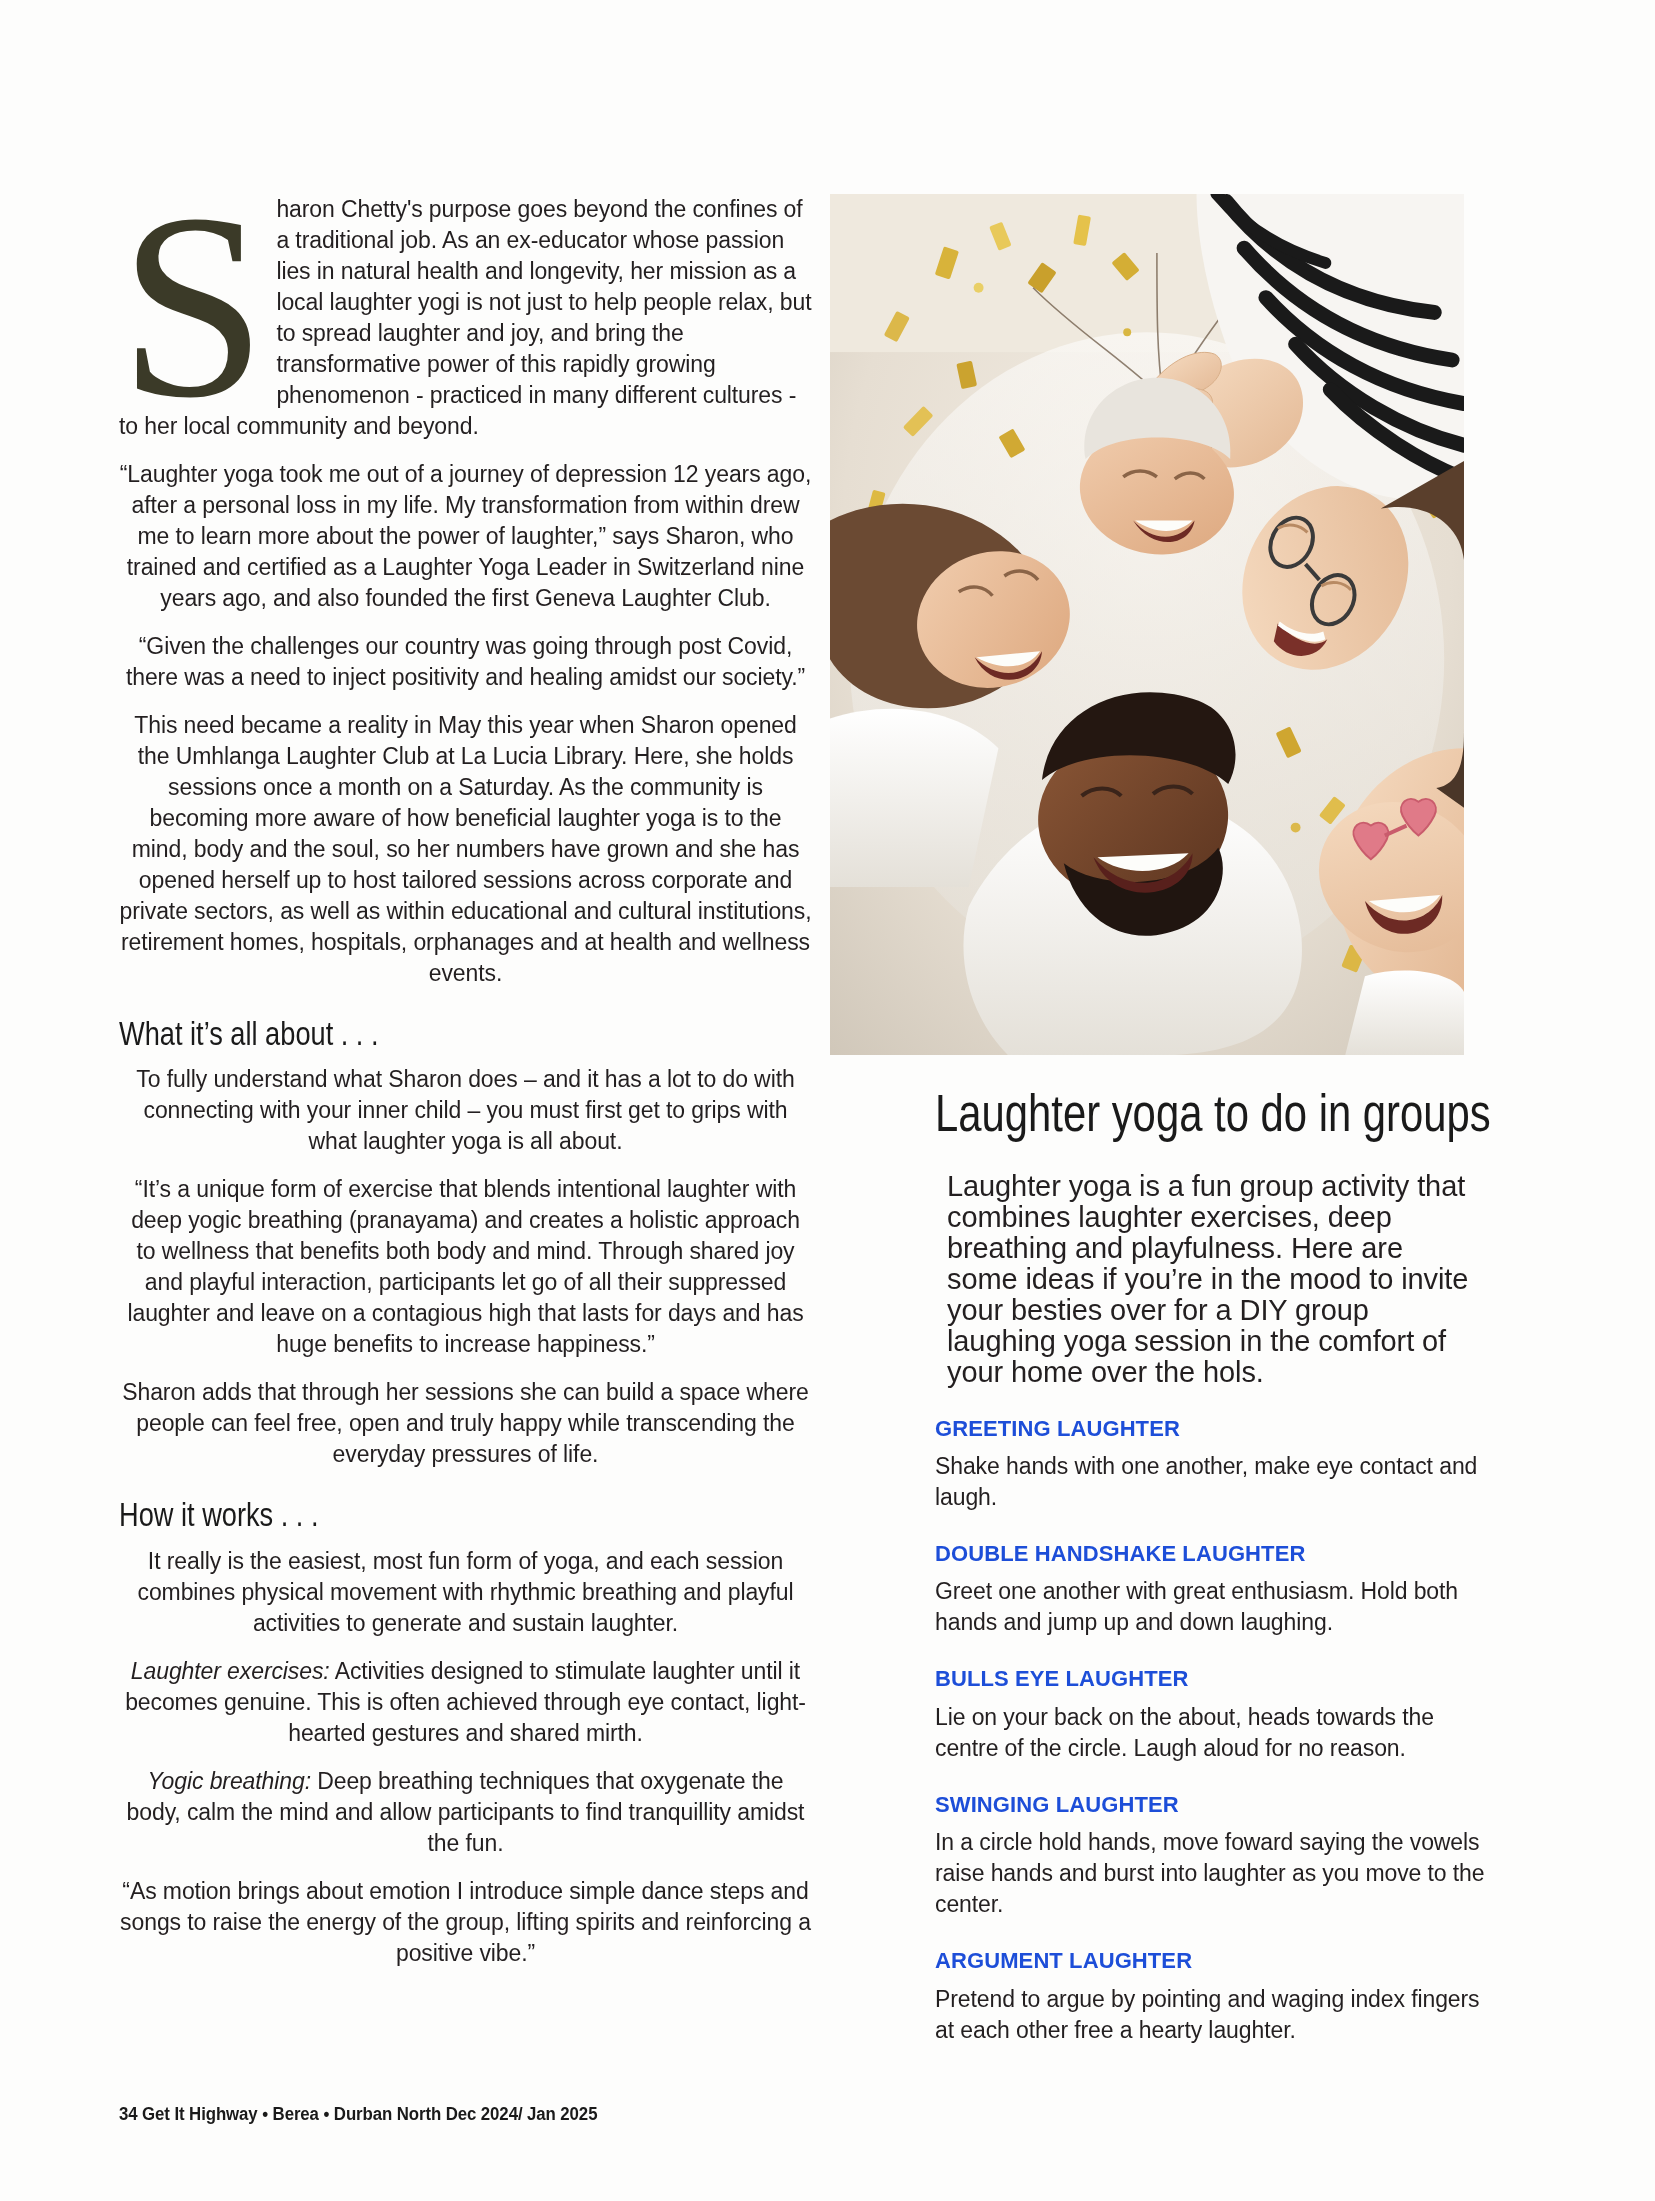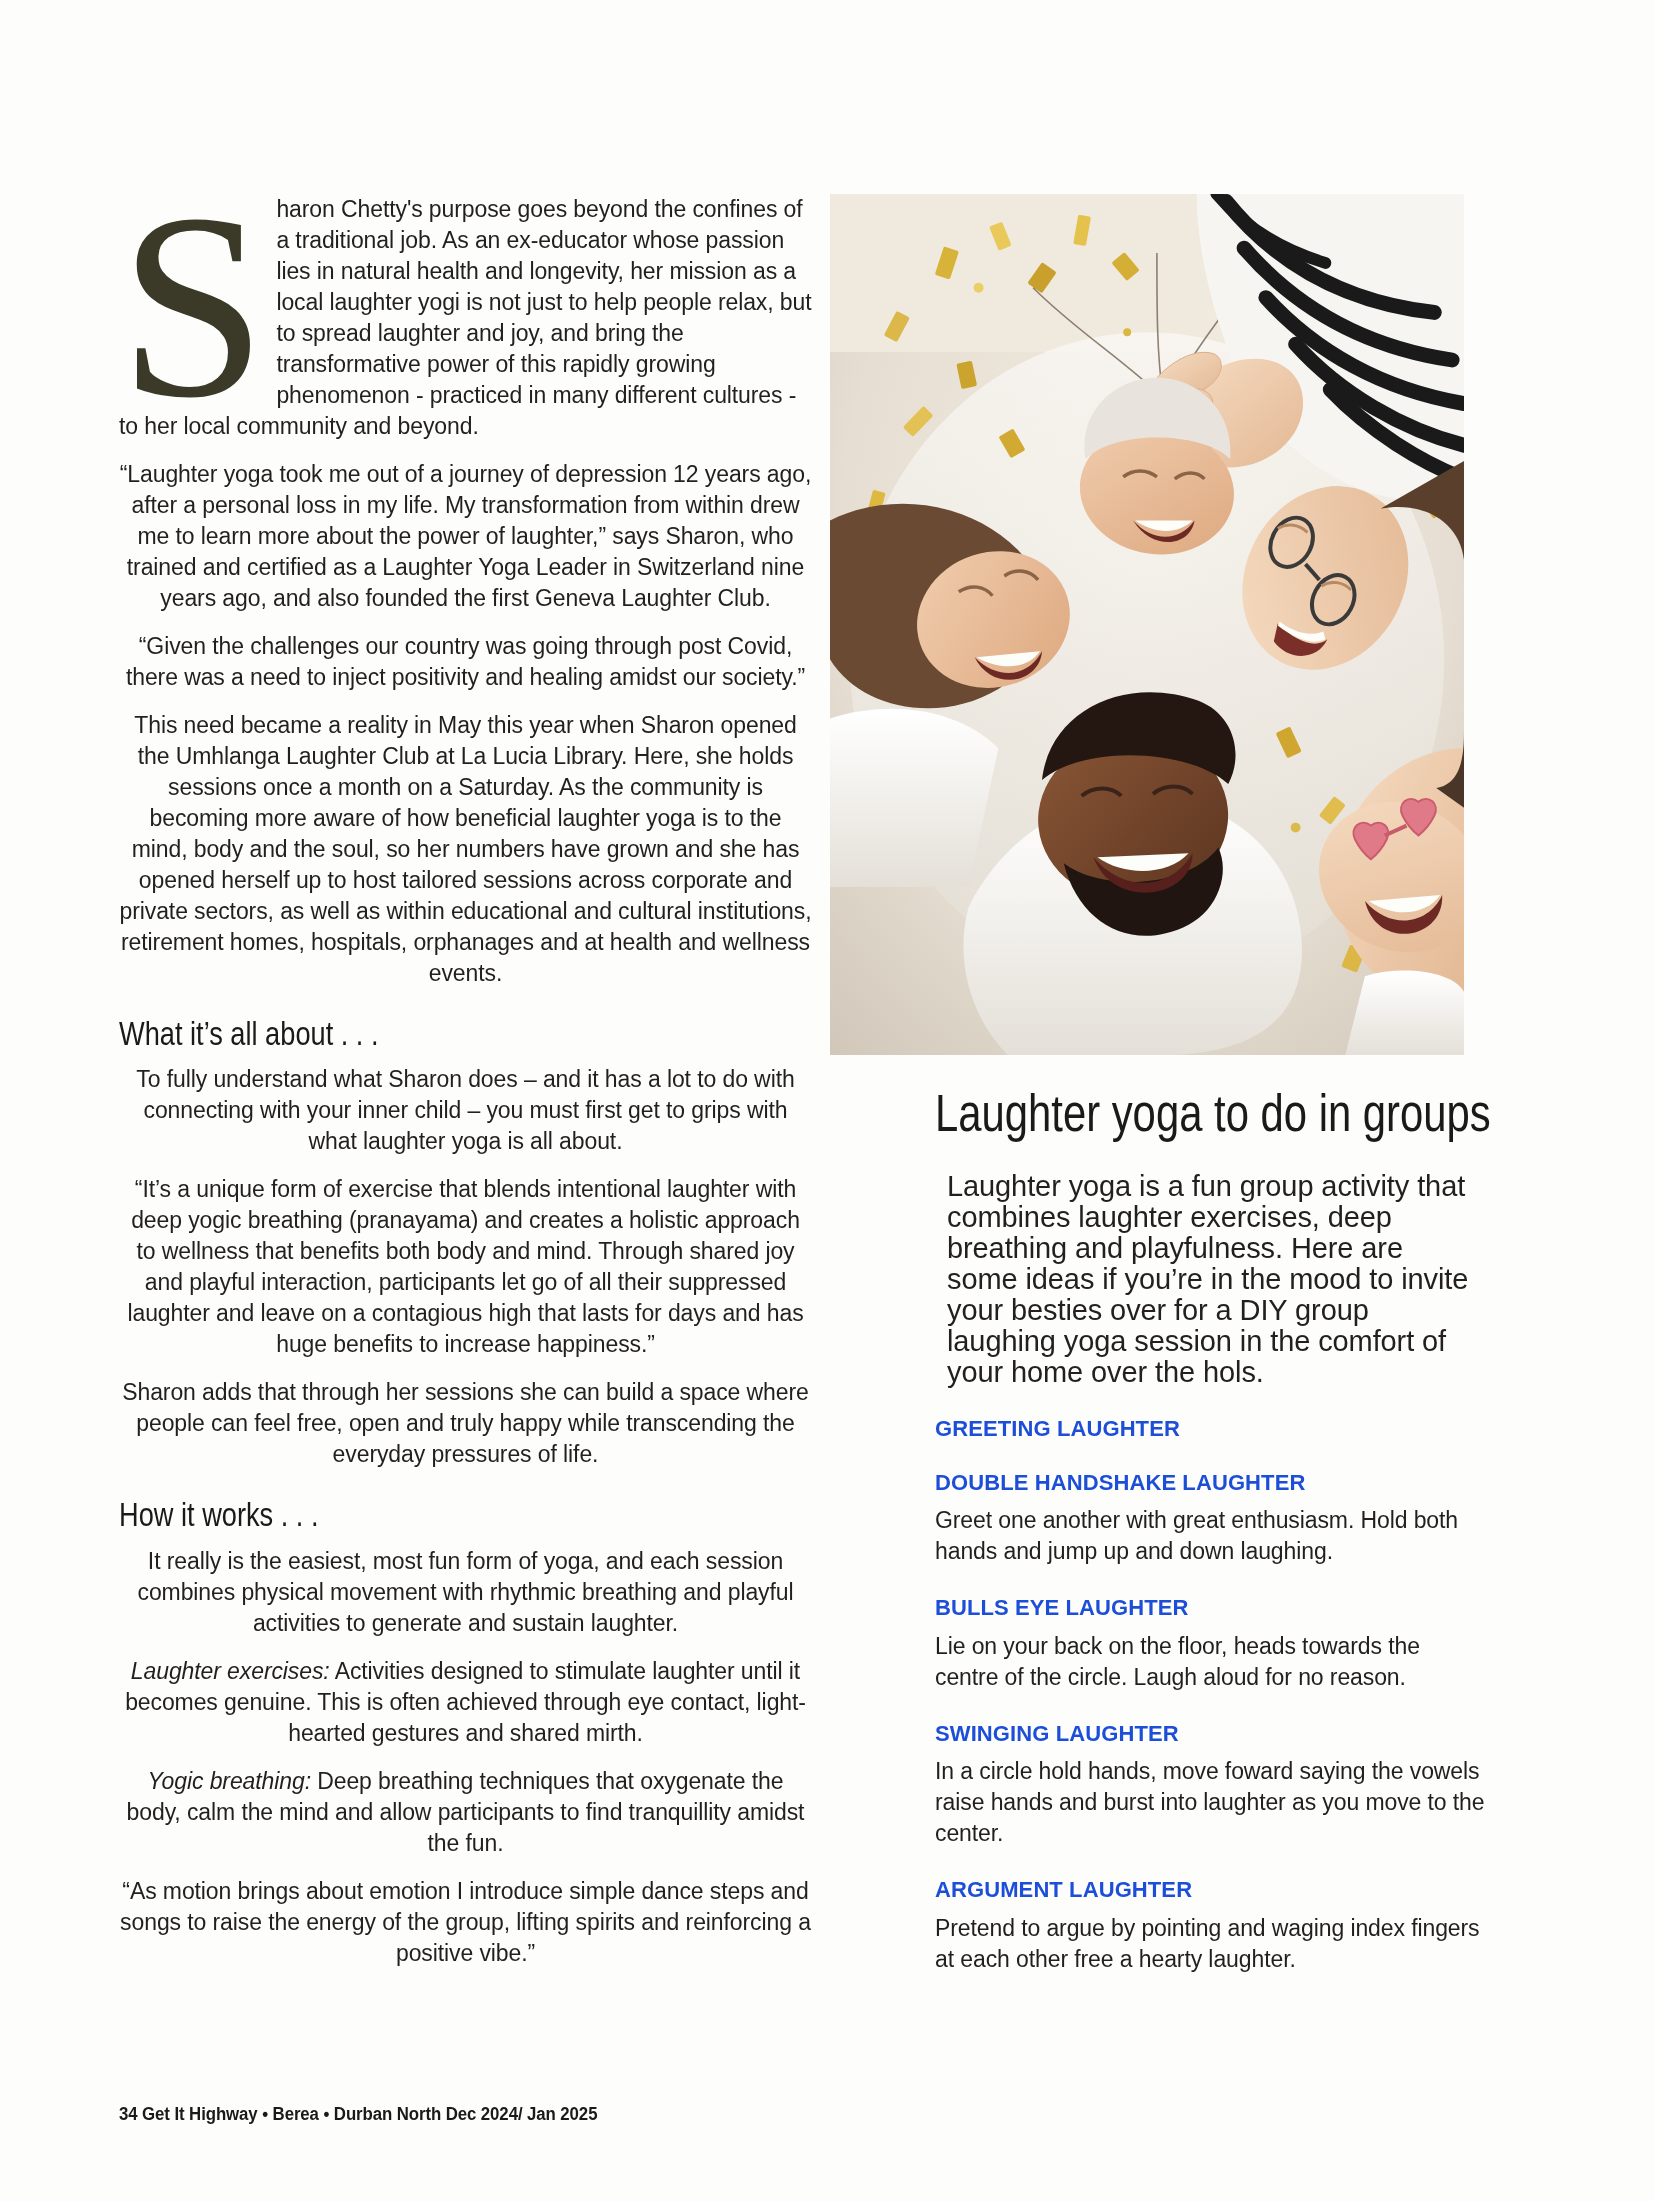--- a/index.html
+++ b/index.html
@@ -348,26 +348,27 @@
         <rect x="0" y="0" width="640" height="870" fill="none"></rect>
       </svg>
     </div>
   </div>
 
   <div class="col-right-bottom">
     <h2 class="sidebar-head">Laughter yoga to do in groups</h2>
     <p class="sidebar-intro">Laughter yoga is a fun group activity that combines laughter exercises, deep breathing and playfulness. Here are some ideas if you’re in the mood to invite your besties over for a DIY group laughing yoga session in the comfort of your home over the hols.</p>
 
     <h3 class="exercise-title">GREETING LAUGHTER</h3>
+    <p class="exercise-desc">Shake hands with one another, make eye contact and laugh.</p>
 
     <h3 class="exercise-title">DOUBLE HANDSHAKE LAUGHTER</h3>
     <p class="exercise-desc">Greet one another with great enthusiasm. Hold both hands and jump up and down laughing.</p>
 
     <h3 class="exercise-title">BULLS EYE LAUGHTER</h3>
-    <p class="exercise-desc">Lie on your back on the floor, heads towards the centre of the circle. Laugh aloud for no reason.</p>
+    <p class="exercise-desc">Lie on your back on the about, heads towards the centre of the circle. Laugh aloud for no reason.</p>
 
     <h3 class="exercise-title">SWINGING LAUGHTER</h3>
     <p class="exercise-desc"> In a circle hold hands, move foward saying the vowels  raise hands and burst into laughter as you move to the center.</p>
 
     <h3 class="exercise-title">ARGUMENT LAUGHTER</h3>
     <p class="exercise-desc">Pretend to argue by pointing and waging index fingers at each other free a hearty laughter.</p>
   </div>
 
   <div class="footer">34 Get It Highway • Berea • Durban North Dec 2024/ Jan 2025</div>
 

